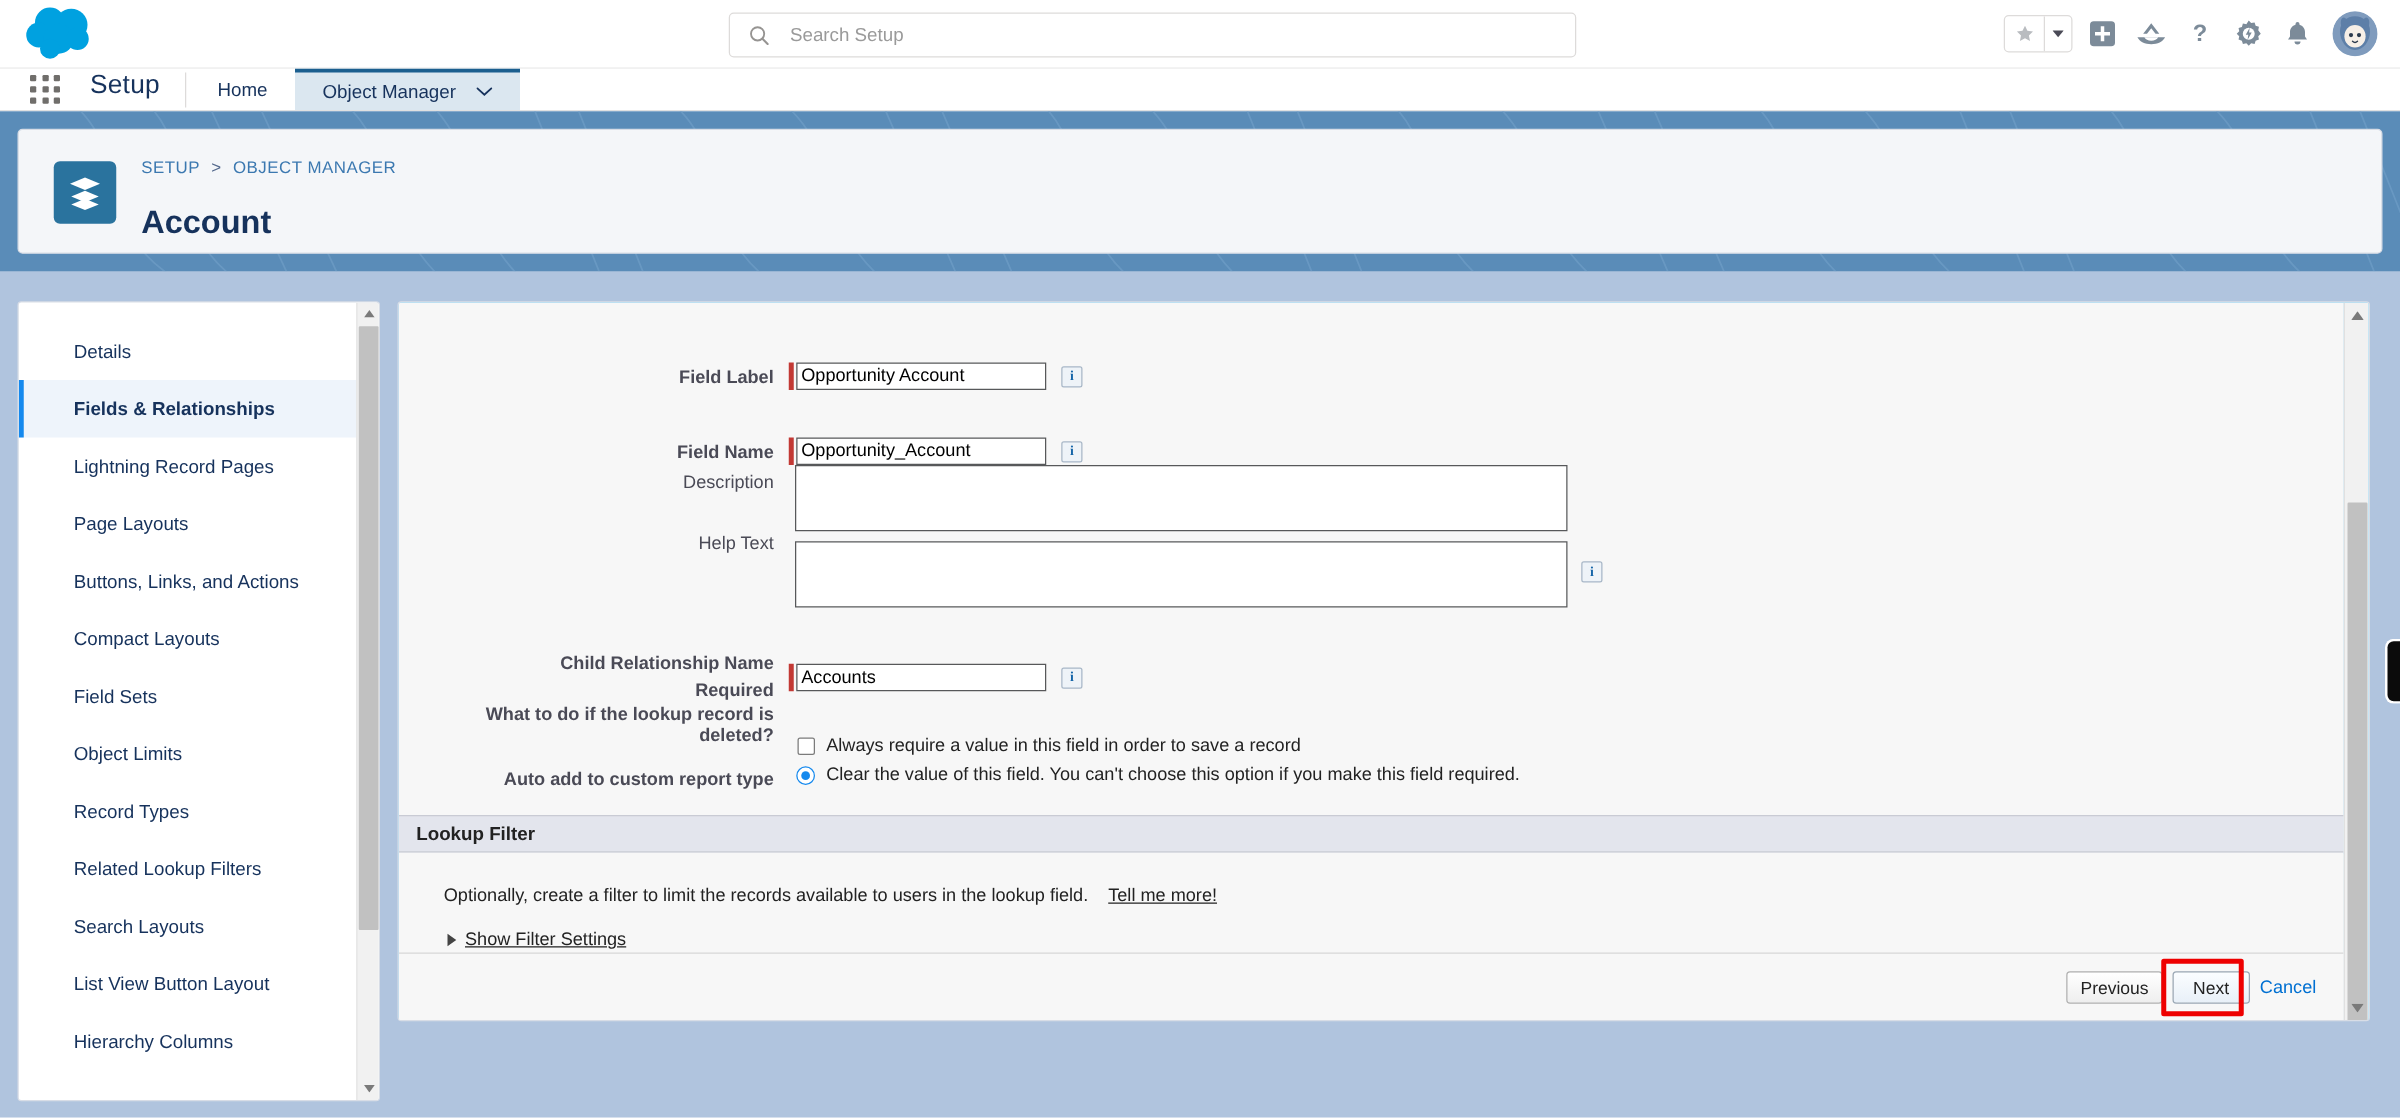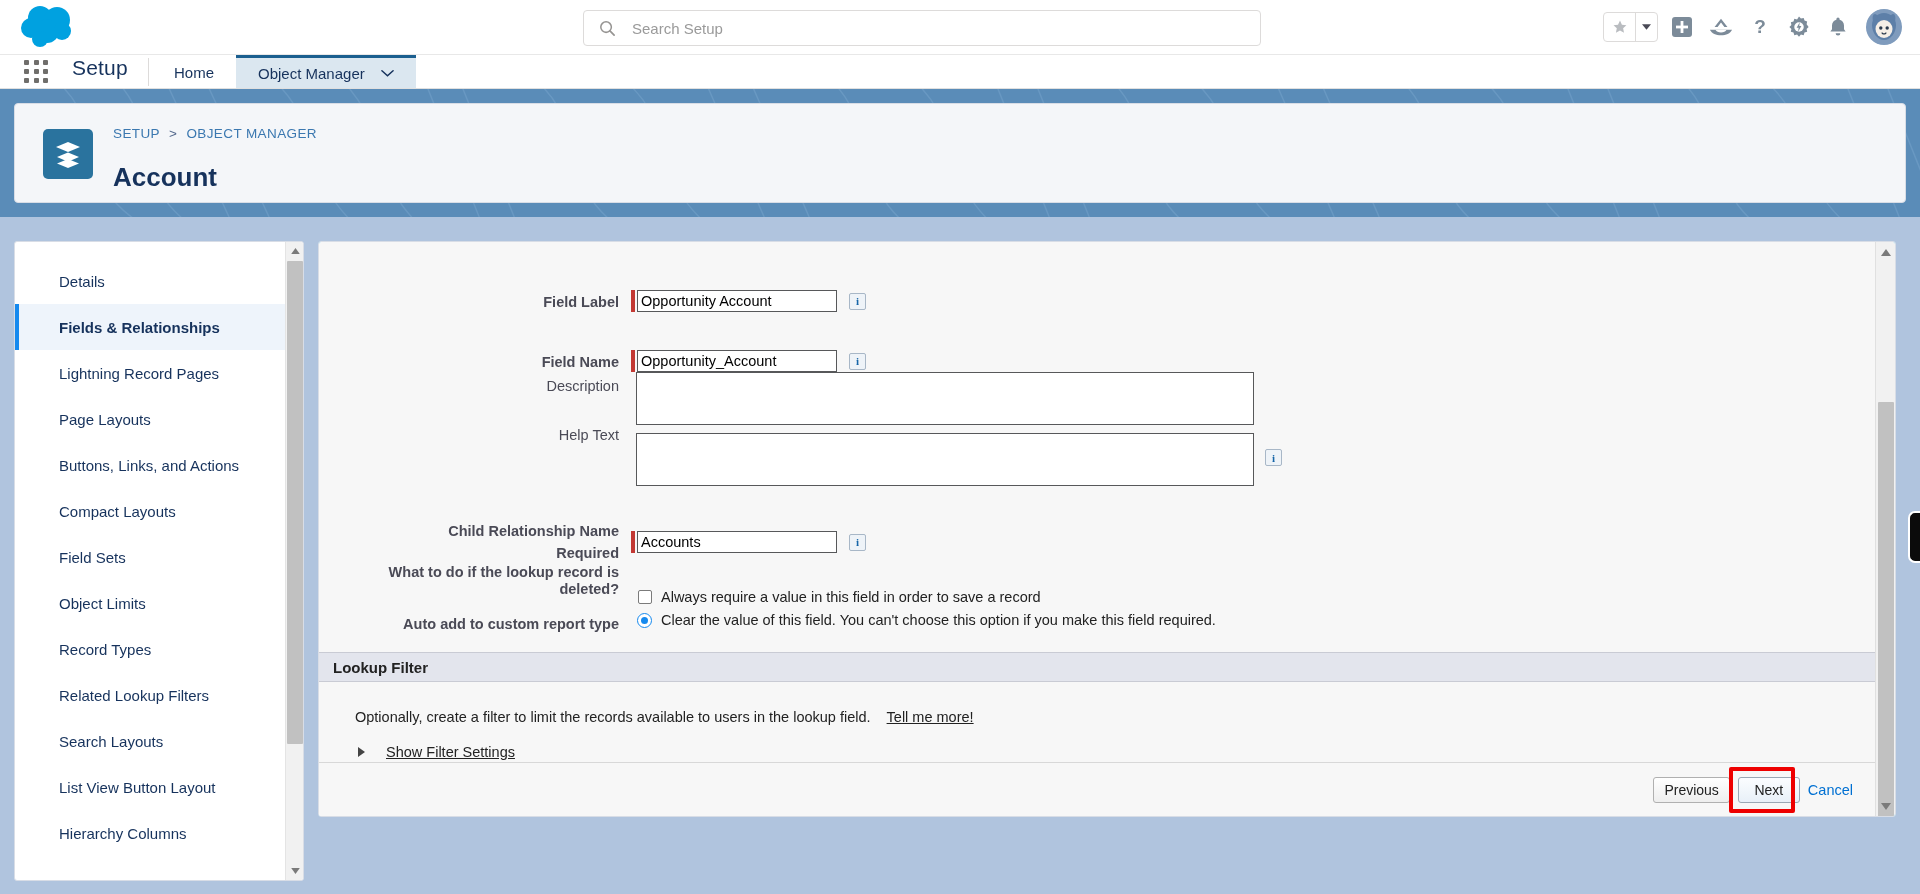--- a/index.html
+++ b/index.html
@@ -272,21 +272,21 @@
     background: #e3e5ed; border-top: 1px solid #c9cbd4;
     border-bottom: 1px solid #c9cbd4;
     height: 30px; display: flex; align-items: center;
     padding-left: 14px;
     font-size: 15px; font-weight: bold; color: #222;
   }
   .sec-body { position: absolute; left: 0; width: 100%; background: #f7f7f7; }
   .sec-text { font-size: 14.5px; color: #222; }
   .lnk { color: #222; text-decoration: underline; cursor: pointer; }
   .disclose {
-    display: inline-flex; align-items: center; gap: 21px;
+    display: inline-flex; align-items: center; gap: 7px;
     font-size: 14.5px; cursor: pointer;
   }
   .tri {
     width: 0; height: 0; border-left: 7px solid #444;
     border-top: 5px solid transparent; border-bottom: 5px solid transparent;
   }
 
   
   .footer-bar {
     position: absolute; left: 0; bottom: 0; width: 100%;

